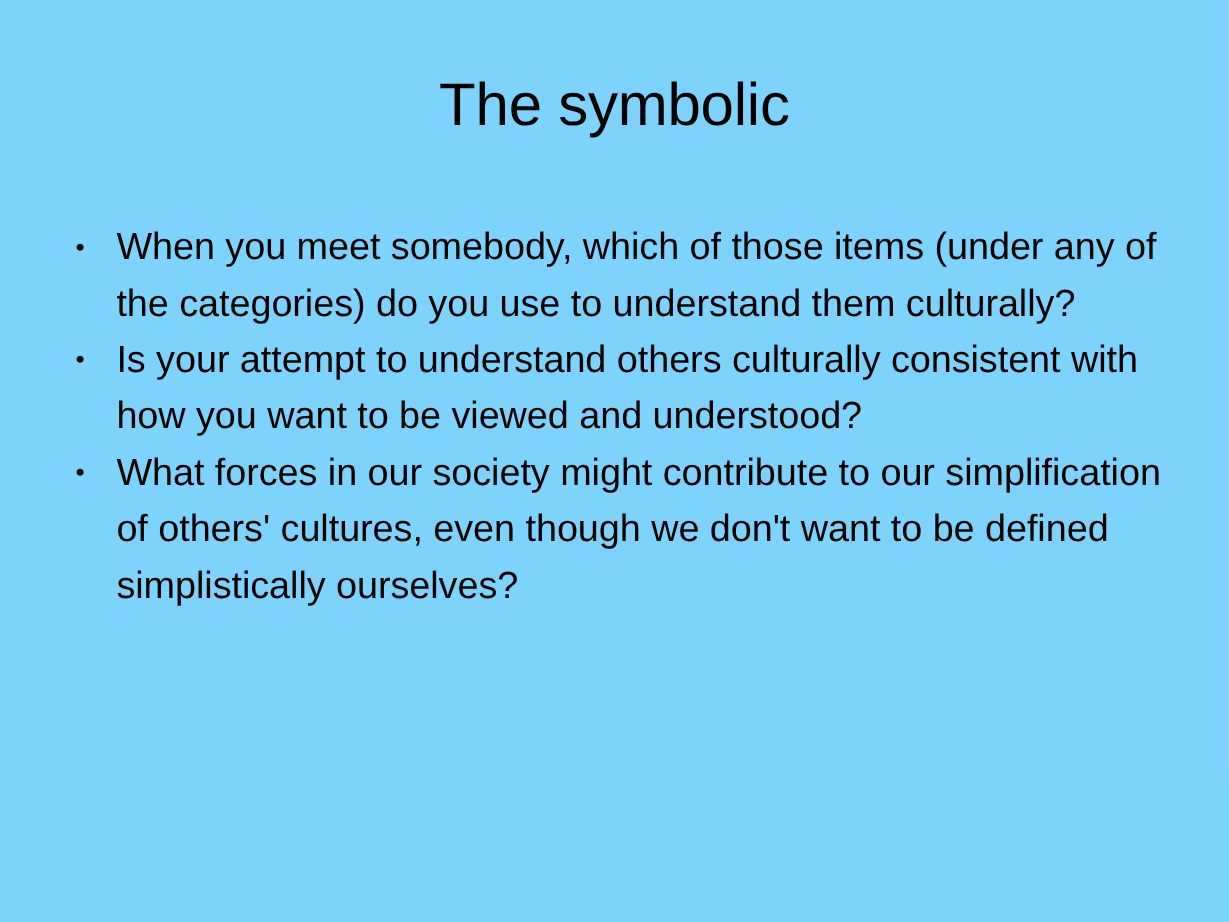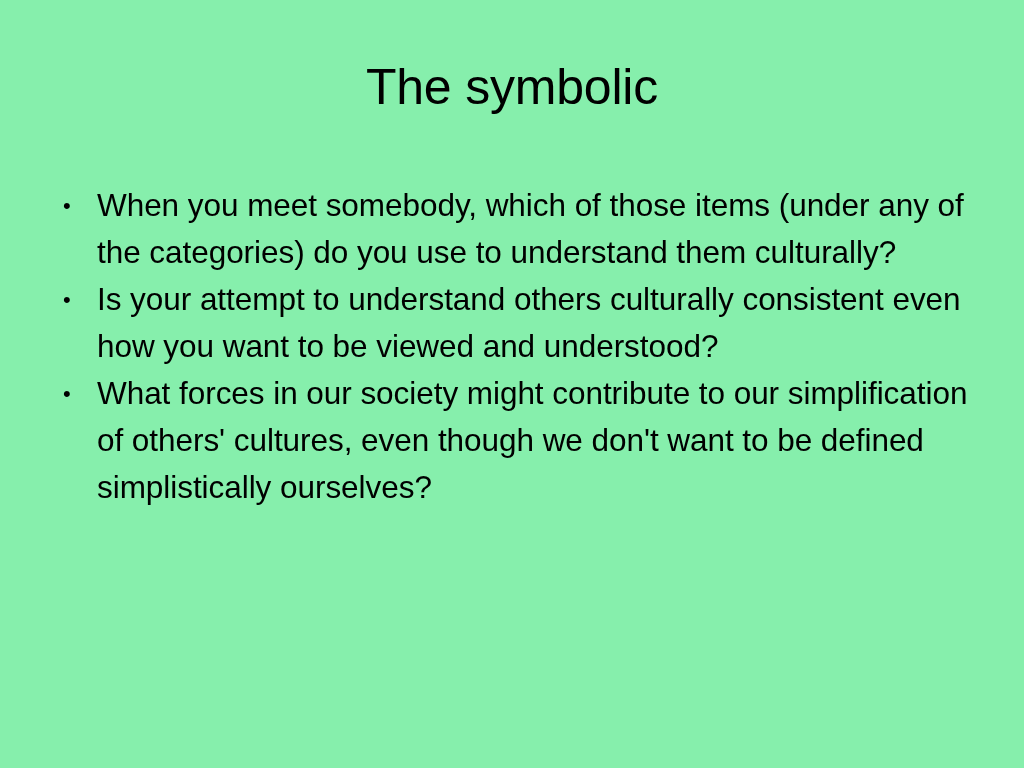--- a/index.html
+++ b/index.html
@@ -68,34 +68,34 @@
     text-align: left;
   }
 
   .bullet-text {
     display: block;
   }
 </style>
 </head>
 <body>
 
-<div id="slide" style="background: #86efac; color: rgb(0, 0, 0);">
+<div id="slide" style="background: #7dd3fc; color: rgb(0, 0, 0);">
 
   <h1 id="slide-title">The symbolic</h1>
 
   <ul id="bullet-list">
 
     <li class="bullet-item">
       <span class="bullet-marker">•</span>
       <span class="bullet-text">When you meet somebody, which of those items (under any of the categories) do you use to understand them culturally?</span>
     </li>
 
     <li class="bullet-item">
       <span class="bullet-marker">•</span>
-      <span class="bullet-text">Is your attempt to understand others culturally consistent even how you want to be viewed and understood?</span>
+      <span class="bullet-text">Is your attempt to understand others culturally consistent with how you want to be viewed and understood?</span>
     </li>
 
     <li class="bullet-item">
       <span class="bullet-marker">•</span>
       <span class="bullet-text">What forces in our society might contribute to our simplification of others' cultures, even though we don't want to be defined simplistically ourselves?</span>
     </li>
 
   </ul>
 
 </div>

